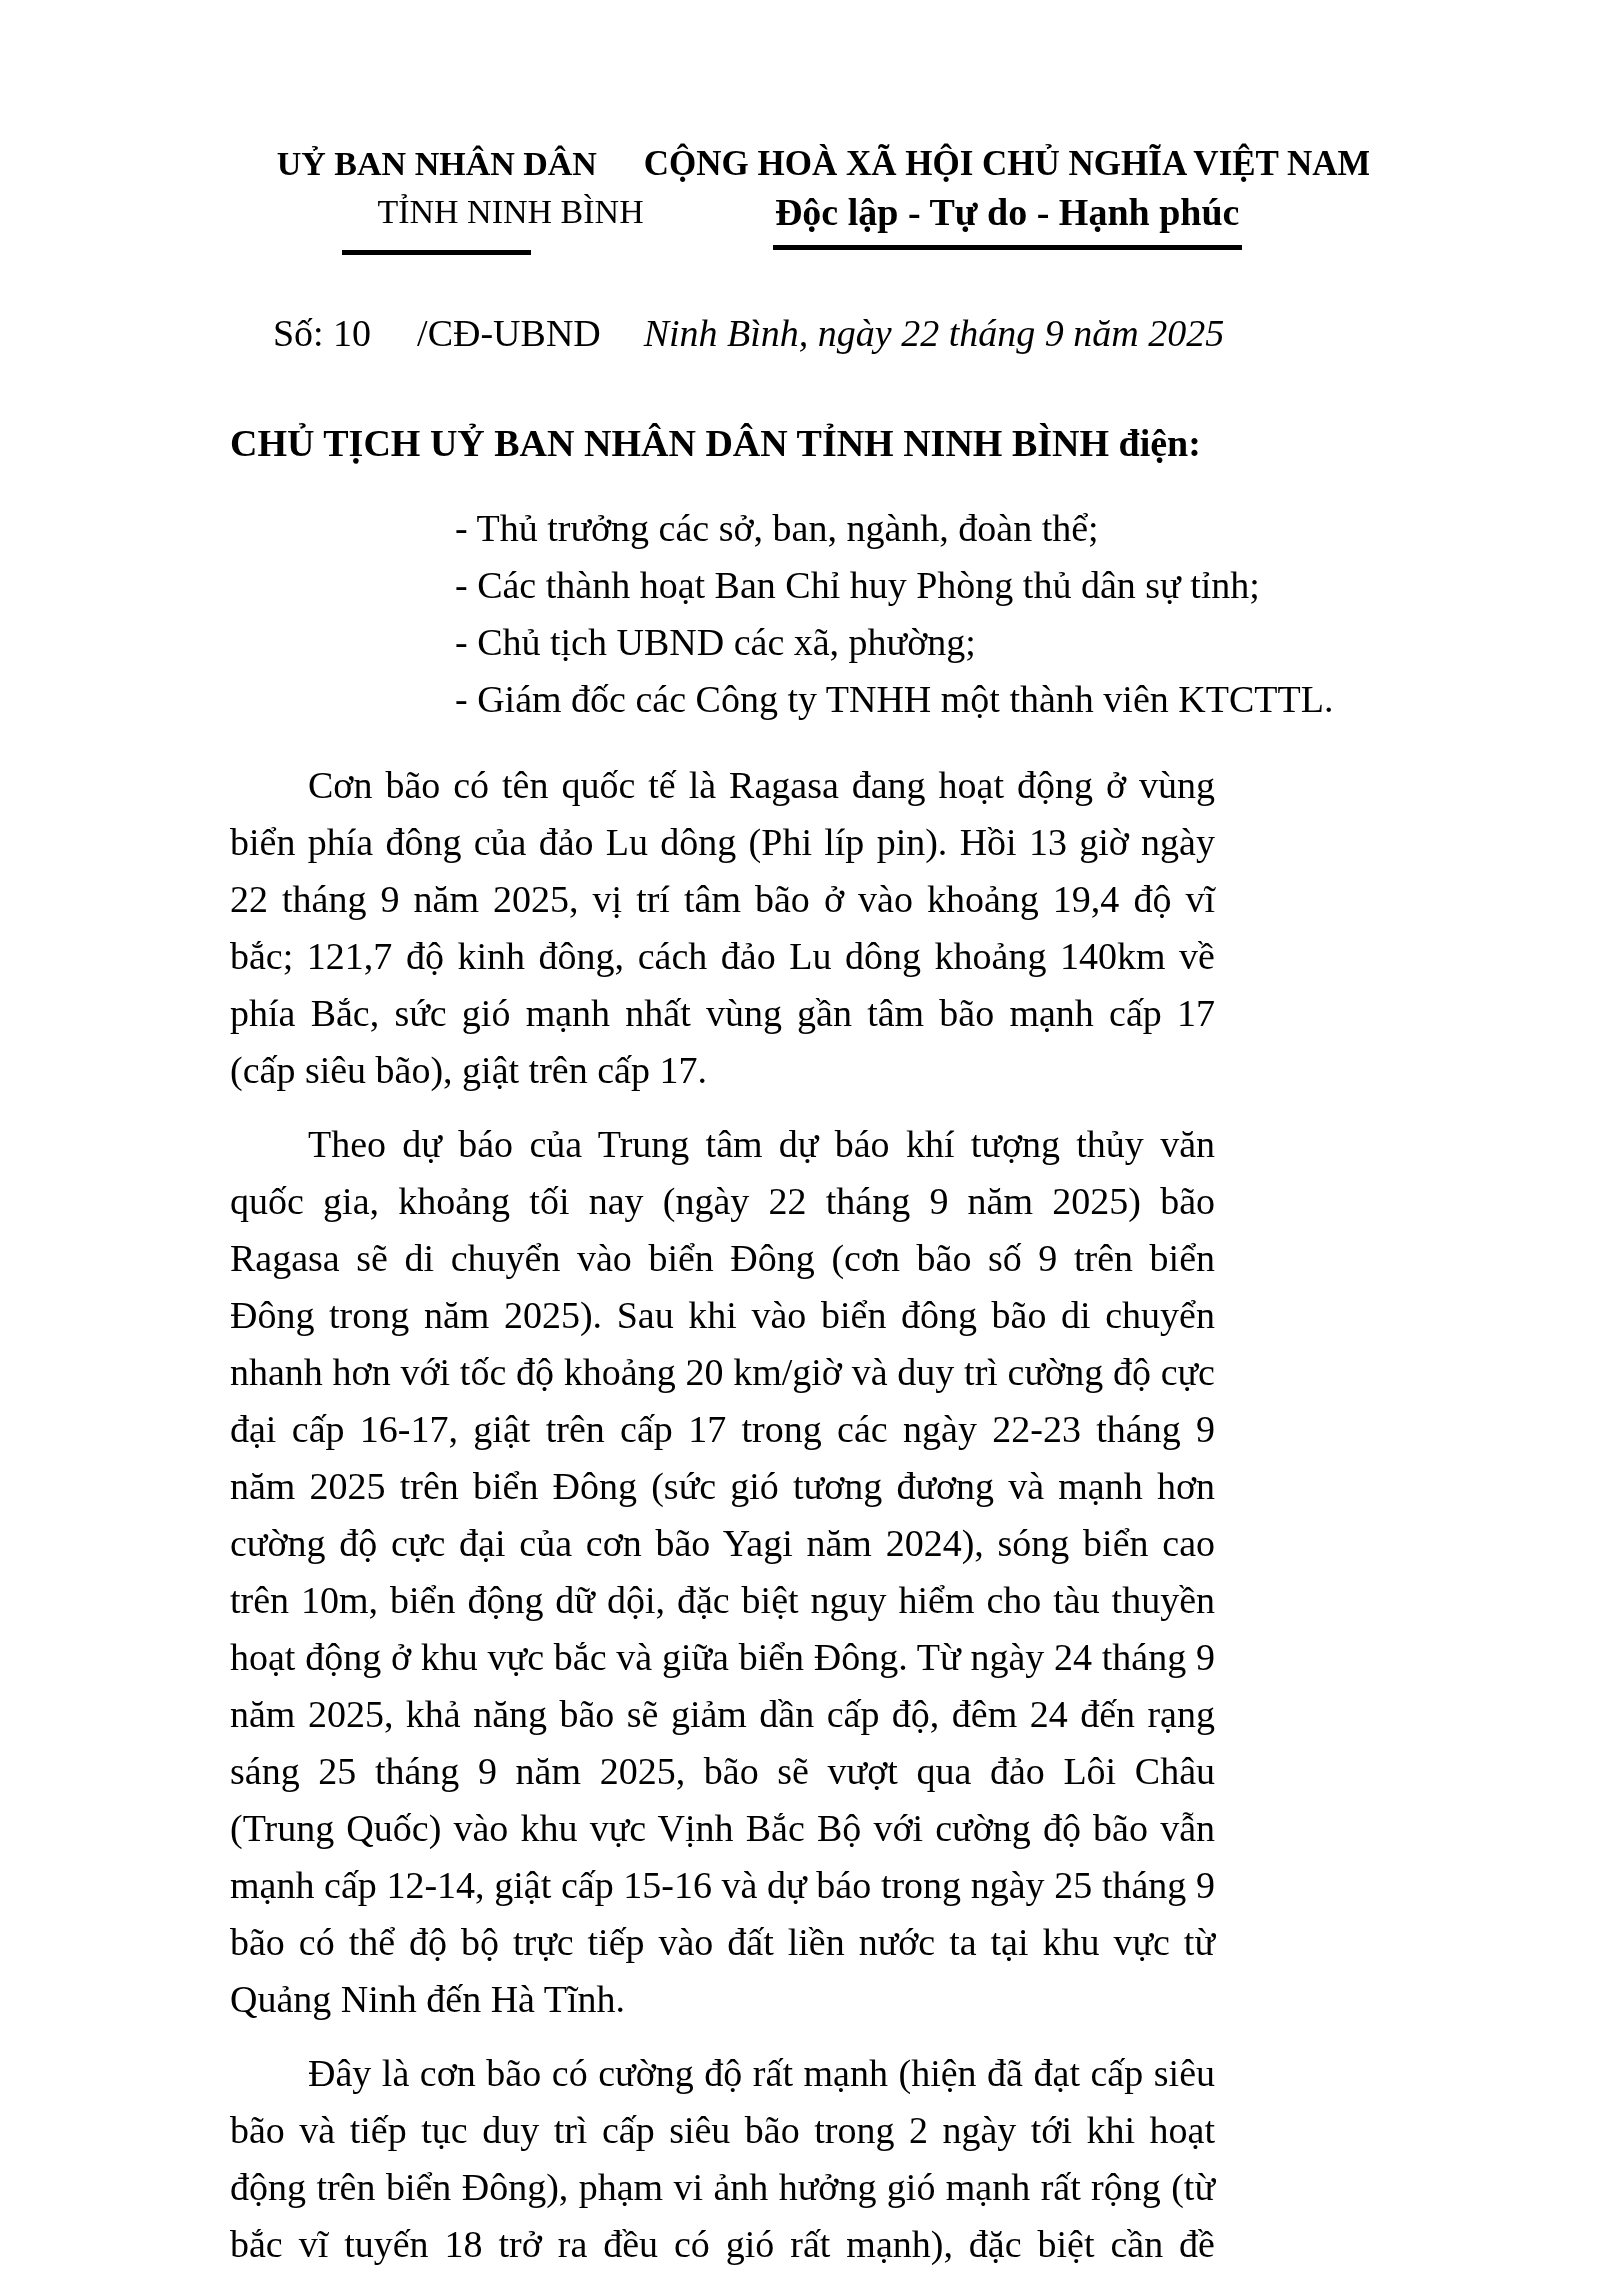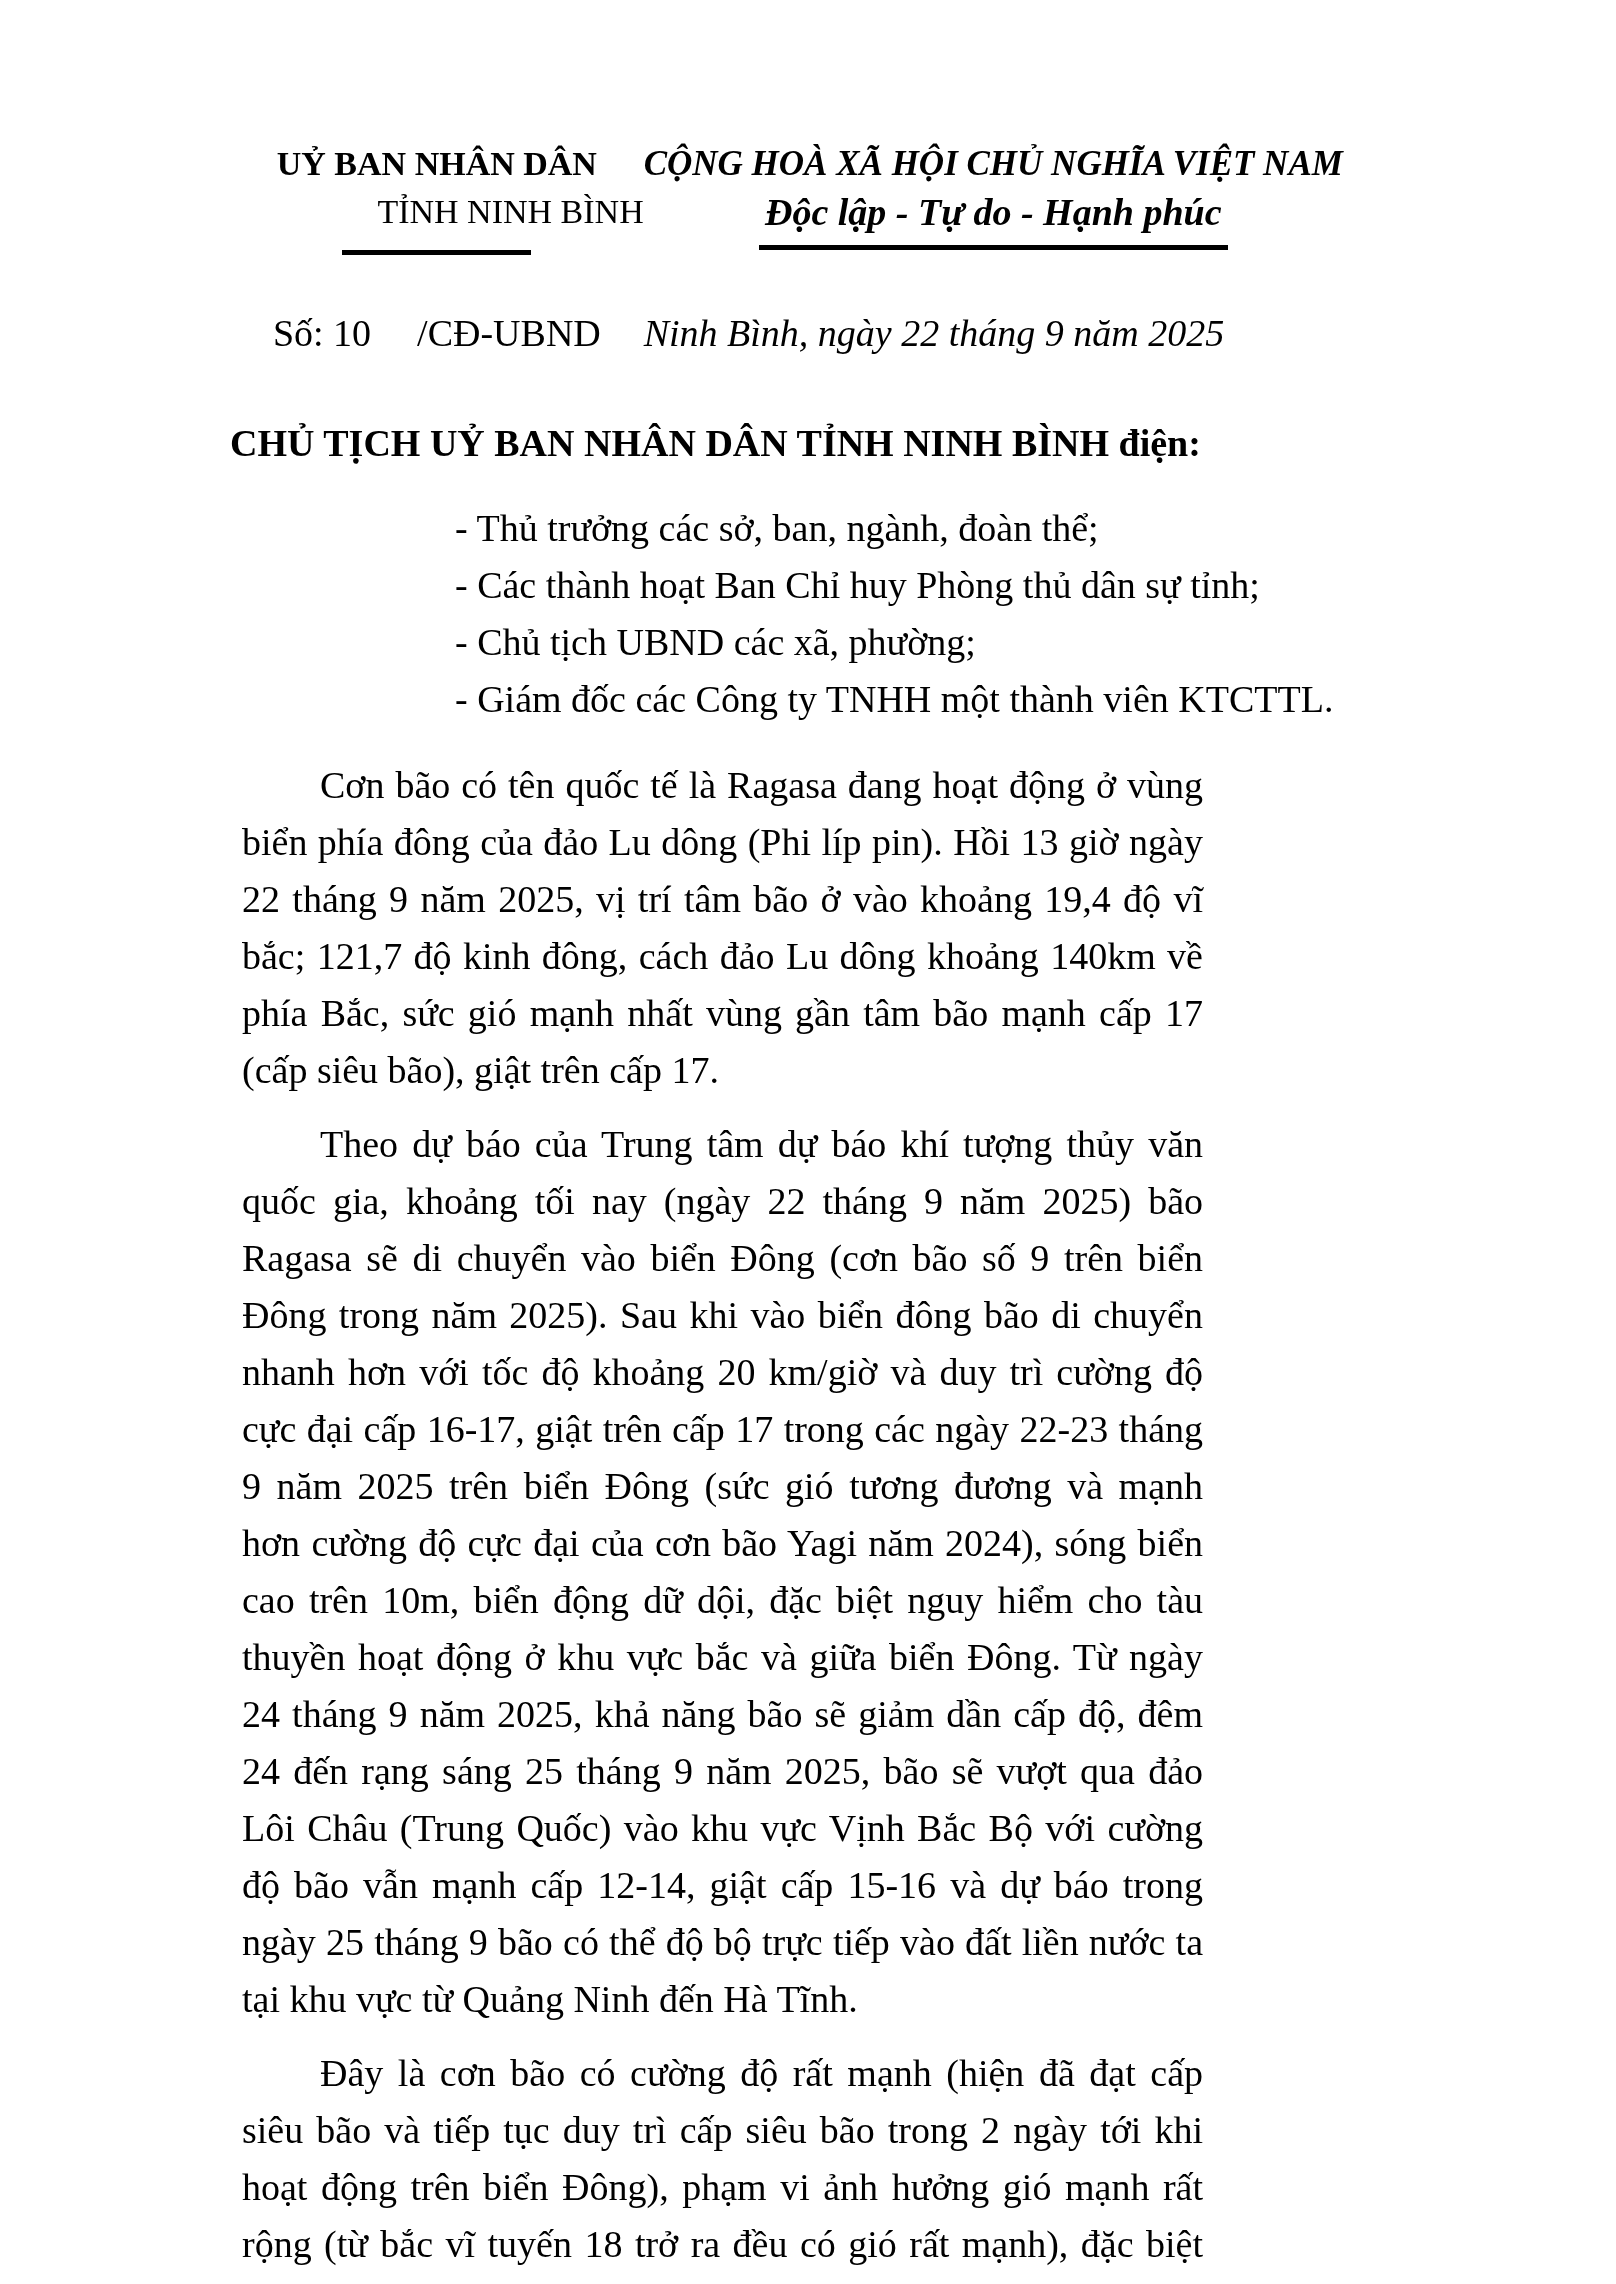--- a/index.html
+++ b/index.html
@@ -23,21 +23,20 @@
     display: flex;
     align-items: flex-start;
   }
   .header-left {
     flex: 0 0 42%;
     text-align: center;
   }
   .header-right {
     flex: 1;
     text-align: center;
-    font-style: italic;
   }
   .org-line1 {
     font-size: 34px;
     font-weight: bold;
     line-height: 48px;
     white-space: nowrap;
   }
   .org-line2 {
     font-size: 34px;
     font-weight: normal;
@@ -129,21 +128,21 @@
     margin-top: 31px;
     margin-left: 225px;
     font-size: 38px;
     line-height: 57px;
   }
   .recipient-line {
     white-space: nowrap;
   }
   
   .body-para {
-    margin: 12px;
+    margin: 0;
     margin-top: 17px;
     font-size: 38px;
     line-height: 57px;
     text-align: justify;
     text-indent: 78px;
   }
   .body-para.first {
     margin-top: 29px;
   }
 </style>

